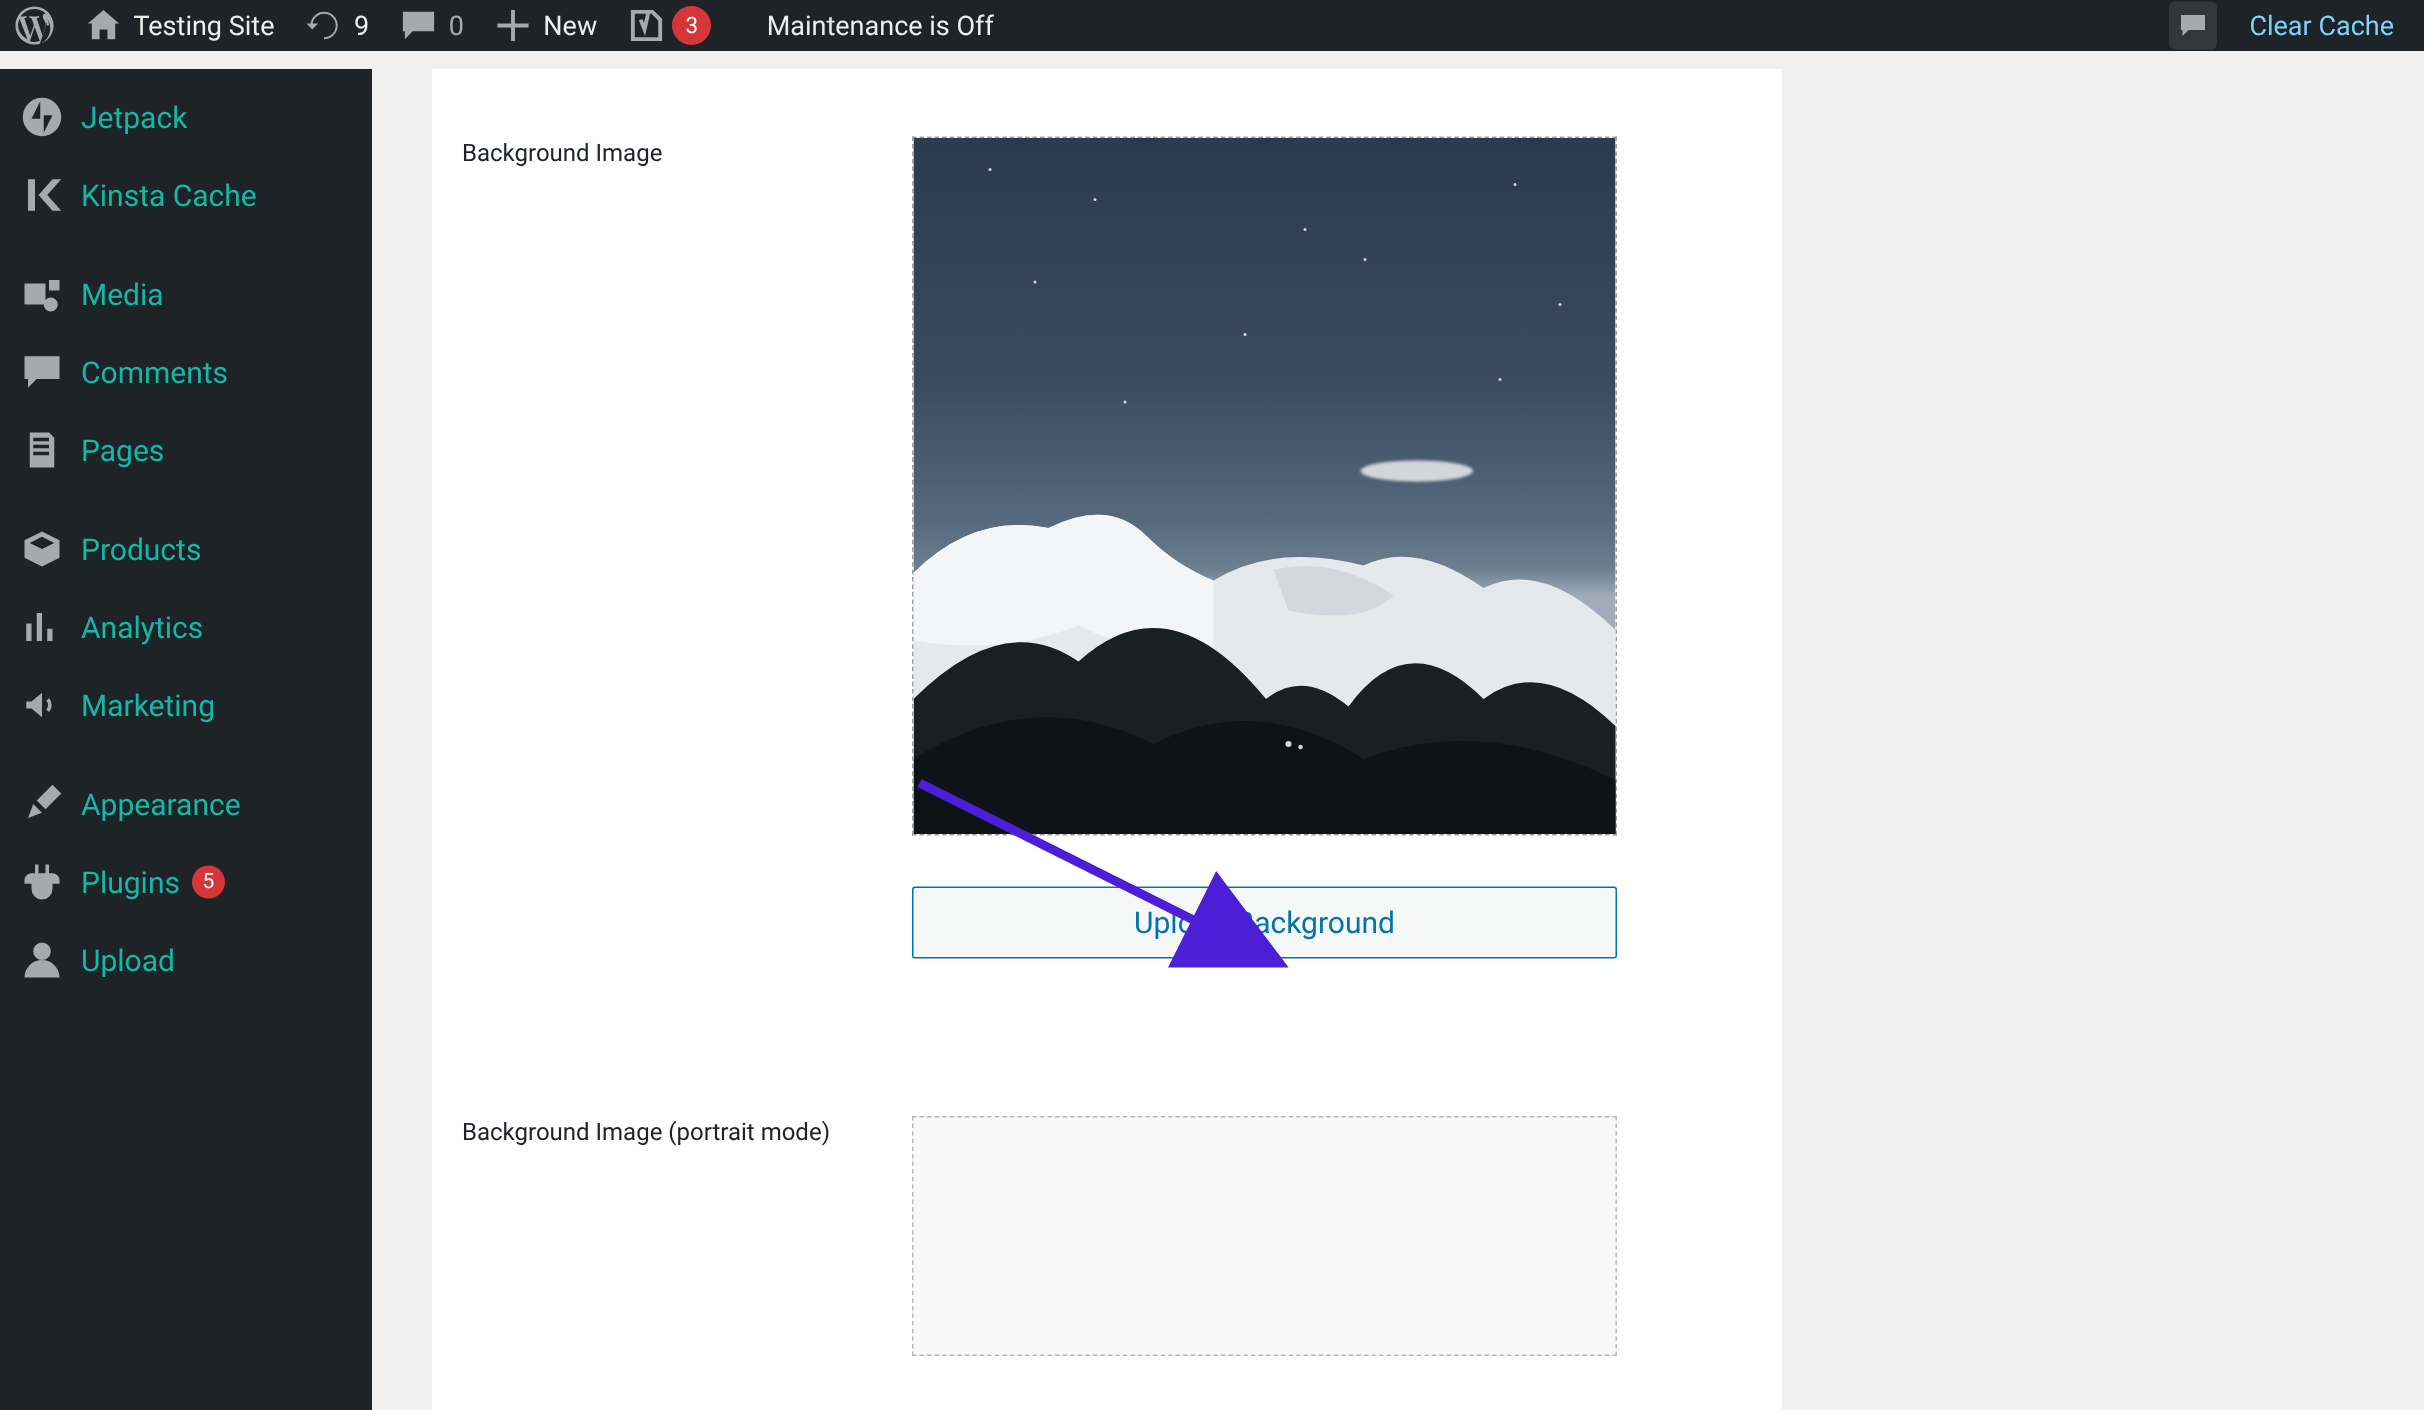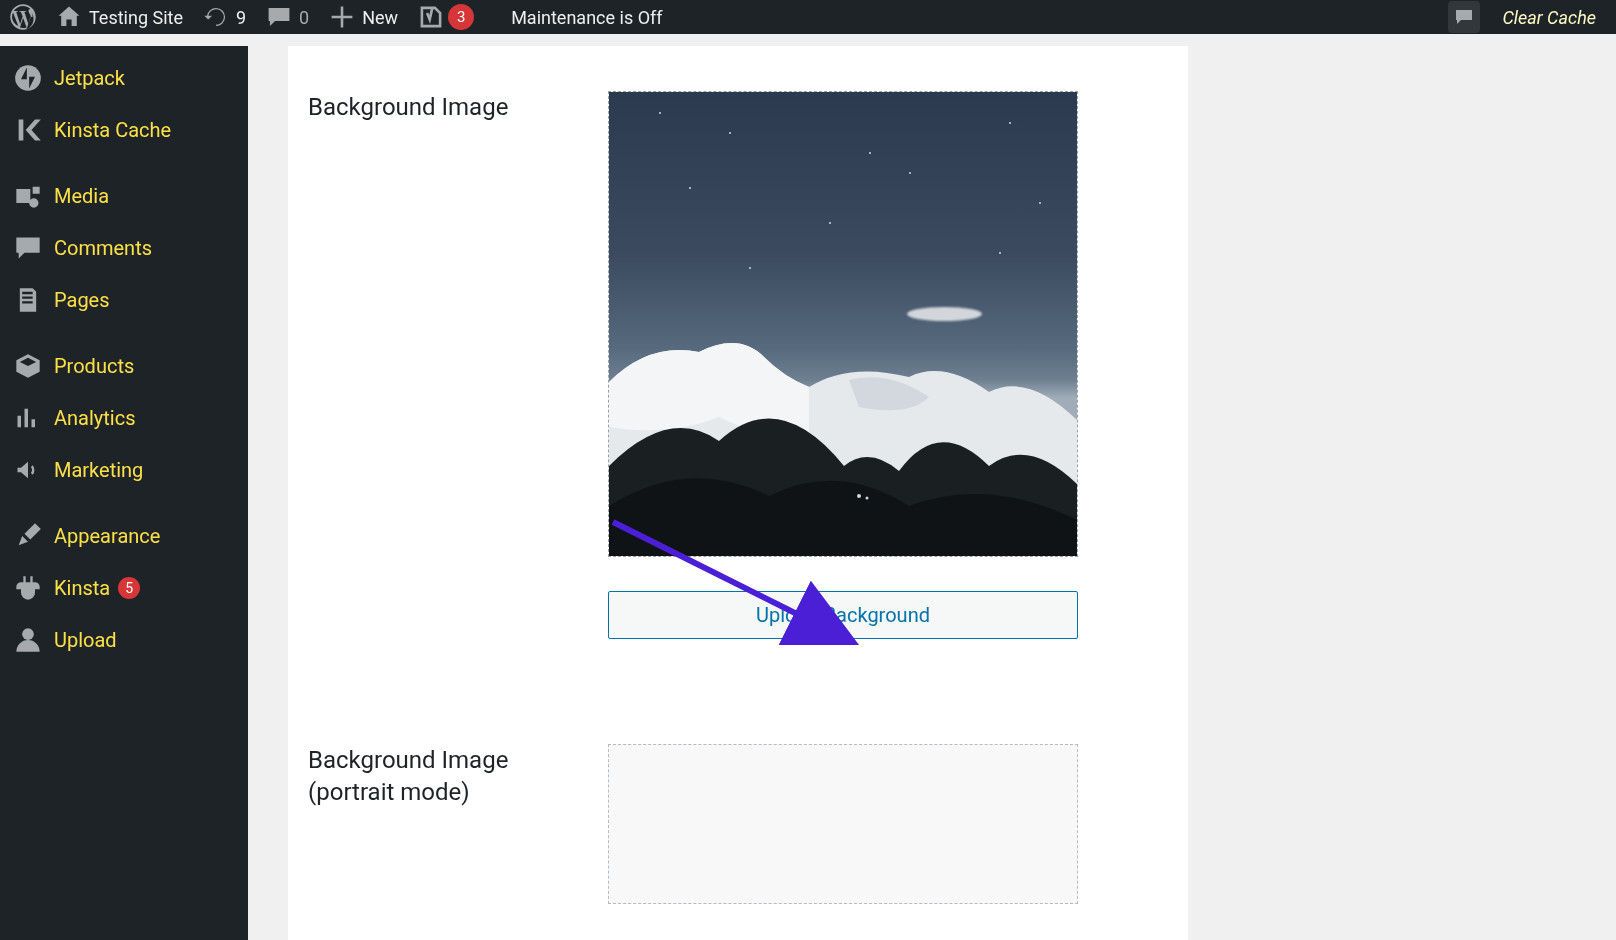--- a/index.html
+++ b/index.html
@@ -8,37 +8,37 @@
   
   .adminbar { position:absolute; top:0; left:0; right:0; height:34px; background:#1d2327; color:#f0f0f1; display:flex; align-items:center; font-size:18px; }
   .adminbar .left { display:flex; align-items:center; height:100%; }
   .adminbar .item { display:flex; align-items:center; padding:0 10px; height:100%; cursor:pointer; }
   .adminbar .item svg { width:26px; height:26px; fill:#a7aaad; }
   .adminbar .item .lbl { margin-left:7px; color:#eee; }
   .adminbar .yoast-badge { background:#d63638; color:#fff; border-radius:50%; width:26px; height:26px; font-size:15px; display:inline-flex; align-items:center; justify-content:center; margin-left:4px; }
   .adminbar .right { margin-left:auto; display:flex; align-items:center; padding-right:20px; }
   .adminbar .right .chat { width:32px; height:32px; background:#32373c; border-radius:4px; display:flex; align-items:center; justify-content:center; margin-right:22px; }
   .adminbar .right .chat svg { width:20px; height:20px; fill:#a7aaad; }
-  .adminbar .right .clear { color:#fef9c3; cursor:pointer;font-style:italic; }
+  .adminbar .right .clear { color:#7dd3fc; cursor:pointer; }
 
   
   .sidebar { position:absolute; top:46px; left:0; bottom:0; width:248px; background:#1d2327; color:#f0f0f1; font-size:20px; padding-top:6px; }
   .sidebar .menu-item { display:flex; align-items:center; padding:12px 14px; cursor:pointer; }
   .sidebar .menu-item .ic { width:28px; height:28px; margin-right:12px; position:relative; }
   .sidebar .menu-item .ic svg { width:28px; height:28px; fill:#a7aaad; }
-  .sidebar .menu-item .txt { color:#fde047; }
+  .sidebar .menu-item .txt { color:#14b8a6; }
   .sidebar .sep { height:14px; }
   .sidebar .menu-item .count-badge { background:#d63638; color:#fff; border-radius:11px; min-width:22px; height:22px; font-size:14px; display:inline-flex; align-items:center; justify-content:center; margin-left:8px; padding:0 6px; }
   .sidebar .woo-badge { width:30px; height:20px; border-radius:3px; background:#a7aaad; color:#1d2327; font-size:12px; font-weight:700; display:flex; align-items:center; justify-content:center; }
 
   
   .content-wrap { position:absolute; top:46px; left:248px; right:0; bottom:0; background:#f0f0f1; overflow:hidden; }
   .panel { position:absolute; top:0; left:40px; width:900px; min-height:1200px; background:#fff; padding:45px 20px 0 20px; }
   .setting-row { display:flex; margin-bottom:105px; }
-  .setting-label { width:300px; padding-right:20px; font-size:24px; color:#1d2327; line-height:1.35; }
+  .setting-label { width:300px; padding-right:20px; font-size:16px; color:#1d2327; line-height:1.35; }
   .setting-field { width:470px; }
 
   .bg-preview { width:470px; height:466px; border:1px dashed #9aa0a5; position:relative; overflow:hidden; }
   .sky  { position:absolute; inset:0; background:linear-gradient(180deg,#2b3a4f 0%,#3b4a5f 35%,#56697d 55%,#6d7f90 62%,#a0adb9 66%); }
   .star { position:absolute; width:2px; height:2px; background:#cfd7df; border-radius:50%; }
   .cloud{ position:absolute; top:215px; right:95px; width:75px; height:14px; background:rgba(255,255,255,.75); border-radius:50%; filter:blur(1px);}
   .snow { position:absolute; top:230px; left:0; width:470px; height:200px; }
   .snow svg { width:470px; height:200px; display:block; }
   .fore { position:absolute; bottom:0; left:0; width:470px; height:210px; }
   .fore svg { width:470px; height:210px; display:block; }
@@ -182,21 +182,21 @@
     <span class="ic"><svg viewBox="0 0 24 24">
           <path d="M4 20l3-8 5 5-8 3zm5-10l9-9 5 5-9 9-5-5z"></path>
         </svg></span>
     <span class="txt">Appearance</span>
   </div>
 
   <div class="menu-item">
     <span class="ic"><svg viewBox="0 0 24 24">
           <path d="M8 2v5H6a4 4 0 0 0-4 4v2h4v3a6 6 0 0 0 12 0v-3h4v-2a4 4 0 0 0-4-4h-2V2h-2v5h-4V2H8z"></path>
         </svg></span>
-    <span class="txt">Kinsta</span>
+    <span class="txt">Plugins</span>
     <span class="count-badge">5</span>
   </div>
 
   <div class="menu-item">
     <span class="ic"><svg viewBox="0 0 24 24">
           <circle cx="12" cy="7" r="5"></circle>
           <path d="M2 22a10 10 0 0 1 20 0H2z"></path>
         </svg></span>
     <span class="txt">Upload</span>
   </div>

